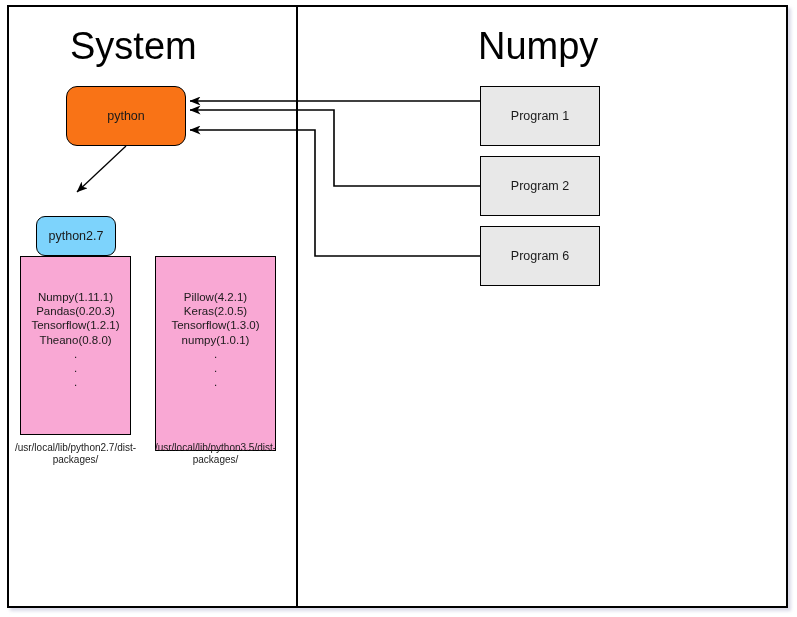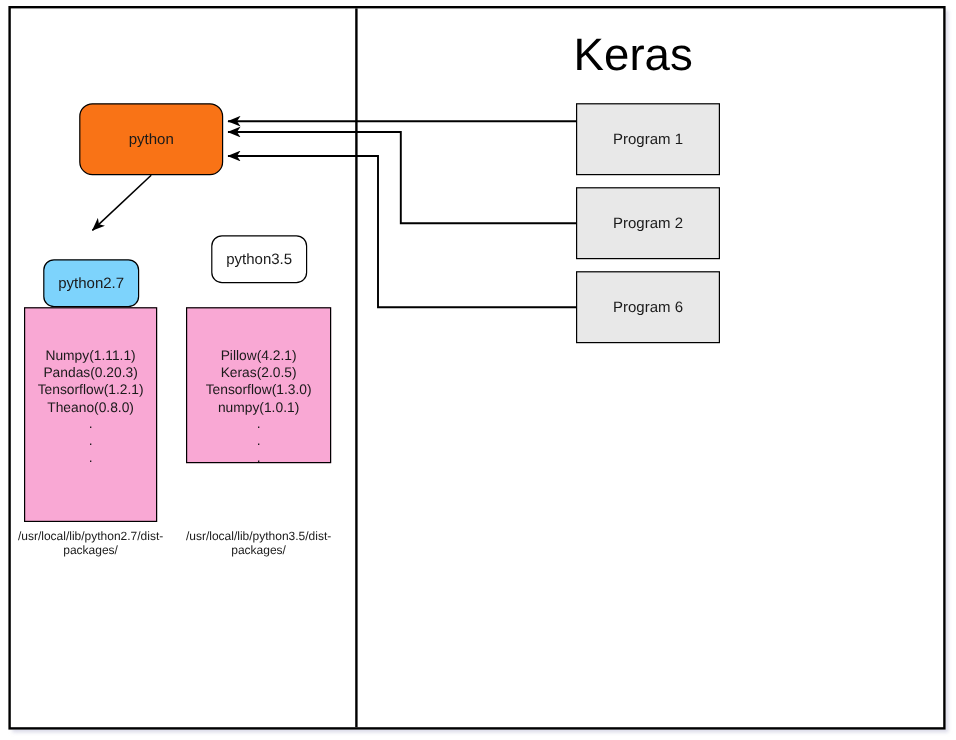--- a/index.html
+++ b/index.html
@@ -84,21 +84,21 @@
   .pkg-box {
     position: absolute;
     box-sizing: border-box;
     border: 1.6px solid #000000;
     background: #f9a8d4;
     display: flex;
     align-items: flex-start;
     justify-content: center;
   }
   #pkg-box-py27 { left: 20px;  top: 256px; width: 111px; height: 179px; }
-  #pkg-box-py35 { left: 155px; top: 256px; width: 121px; height: 130px; }
+  #pkg-box-py35 { left: 155px; top: 256px; width: 121px; height: 195px; }
   .pkg-list {
     margin-top: 33px;
     font-size: 11.5px;
     line-height: 14.2px;
     color: #1a1a1a;
     text-align: center;
     white-space: pre-line;
   }
   .path-label {
     position: absolute;
@@ -134,22 +134,23 @@
 </style>
 </head>
 <body>
 
 <div id="canvas">
 
   <div id="outer-frame"></div>
 
   <div id="divider"></div>
 
-
-  <div class="section-title" id="title-user">Keras</div>
+  <div class="section-title" id="title-system">System</div>
+
+  <div class="section-title" id="title-user">Numpy</div>
 
   <svg id="connectors" viewBox="0 0 797 617" xmlns="http://www.w3.org/2000/svg">
     <defs>
       <marker id="arrowhead" markerWidth="11" markerHeight="9" refX="10.5" refY="4.5" orient="auto" markerUnits="userSpaceOnUse">
         <path d="M 0 0 L 11 4.5 L 0 9 L 3 4.5 Z" fill="#000000"></path>
       </marker>
       <marker id="arrowhead-diag" markerWidth="11" markerHeight="9" refX="10.5" refY="4.5" orient="auto" markerUnits="userSpaceOnUse">
         <path d="M 0 0 L 11 4.5 L 0 9 L 3 4.5 Z" fill="#000000"></path>
       </marker>
     </defs>
@@ -160,21 +161,20 @@
 
     <path d="M 480 256 L 315 256 L 315 130 L 190 130" fill="none" stroke="#000000" stroke-width="1.6" marker-end="url(#arrowhead)"></path>
 
     <path d="M 126 146 L 77 192" fill="none" stroke="#000000" stroke-width="1.3" marker-end="url(#arrowhead-diag)"></path>
   </svg>
 
   <div class="node" id="node-python">python</div>
 
   <div class="node" id="node-python27">python2.7</div>
 
-  <div class="node" id="node-python35">python3.5</div>
 
   <div class="pkg-box" id="pkg-box-py27">
     <div class="pkg-list">Numpy(1.11.1)
 Pandas(0.20.3)
 Tensorflow(1.2.1)
 Theano(0.8.0)
 .
 .
 .</div>
   </div>

